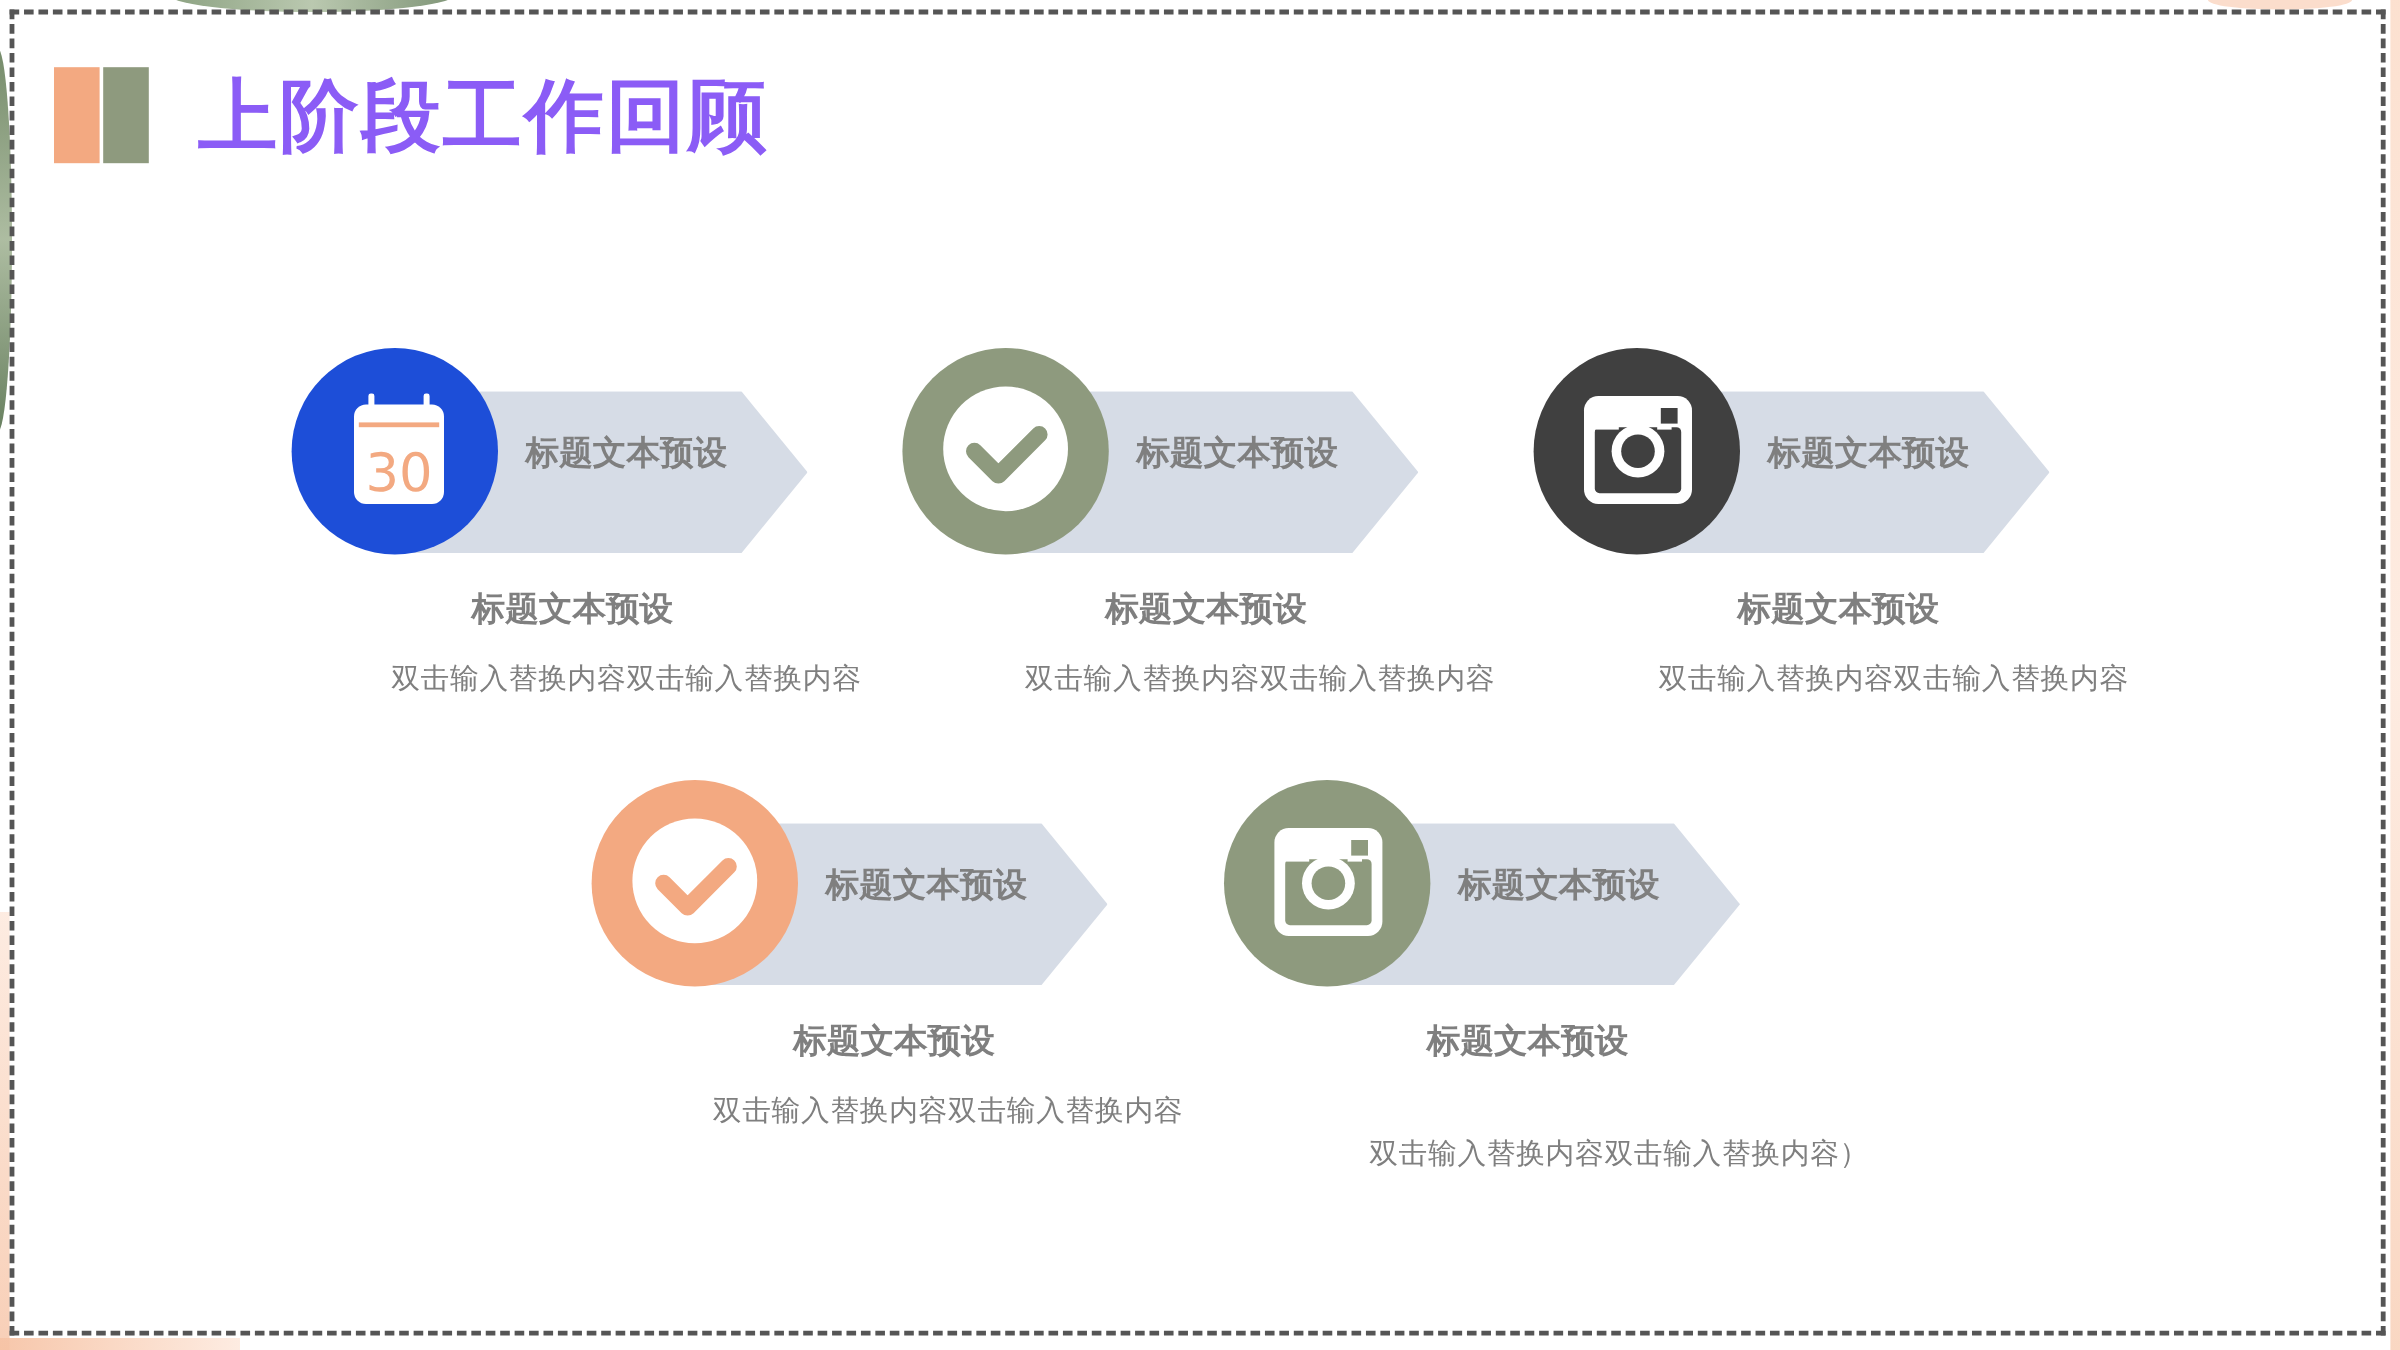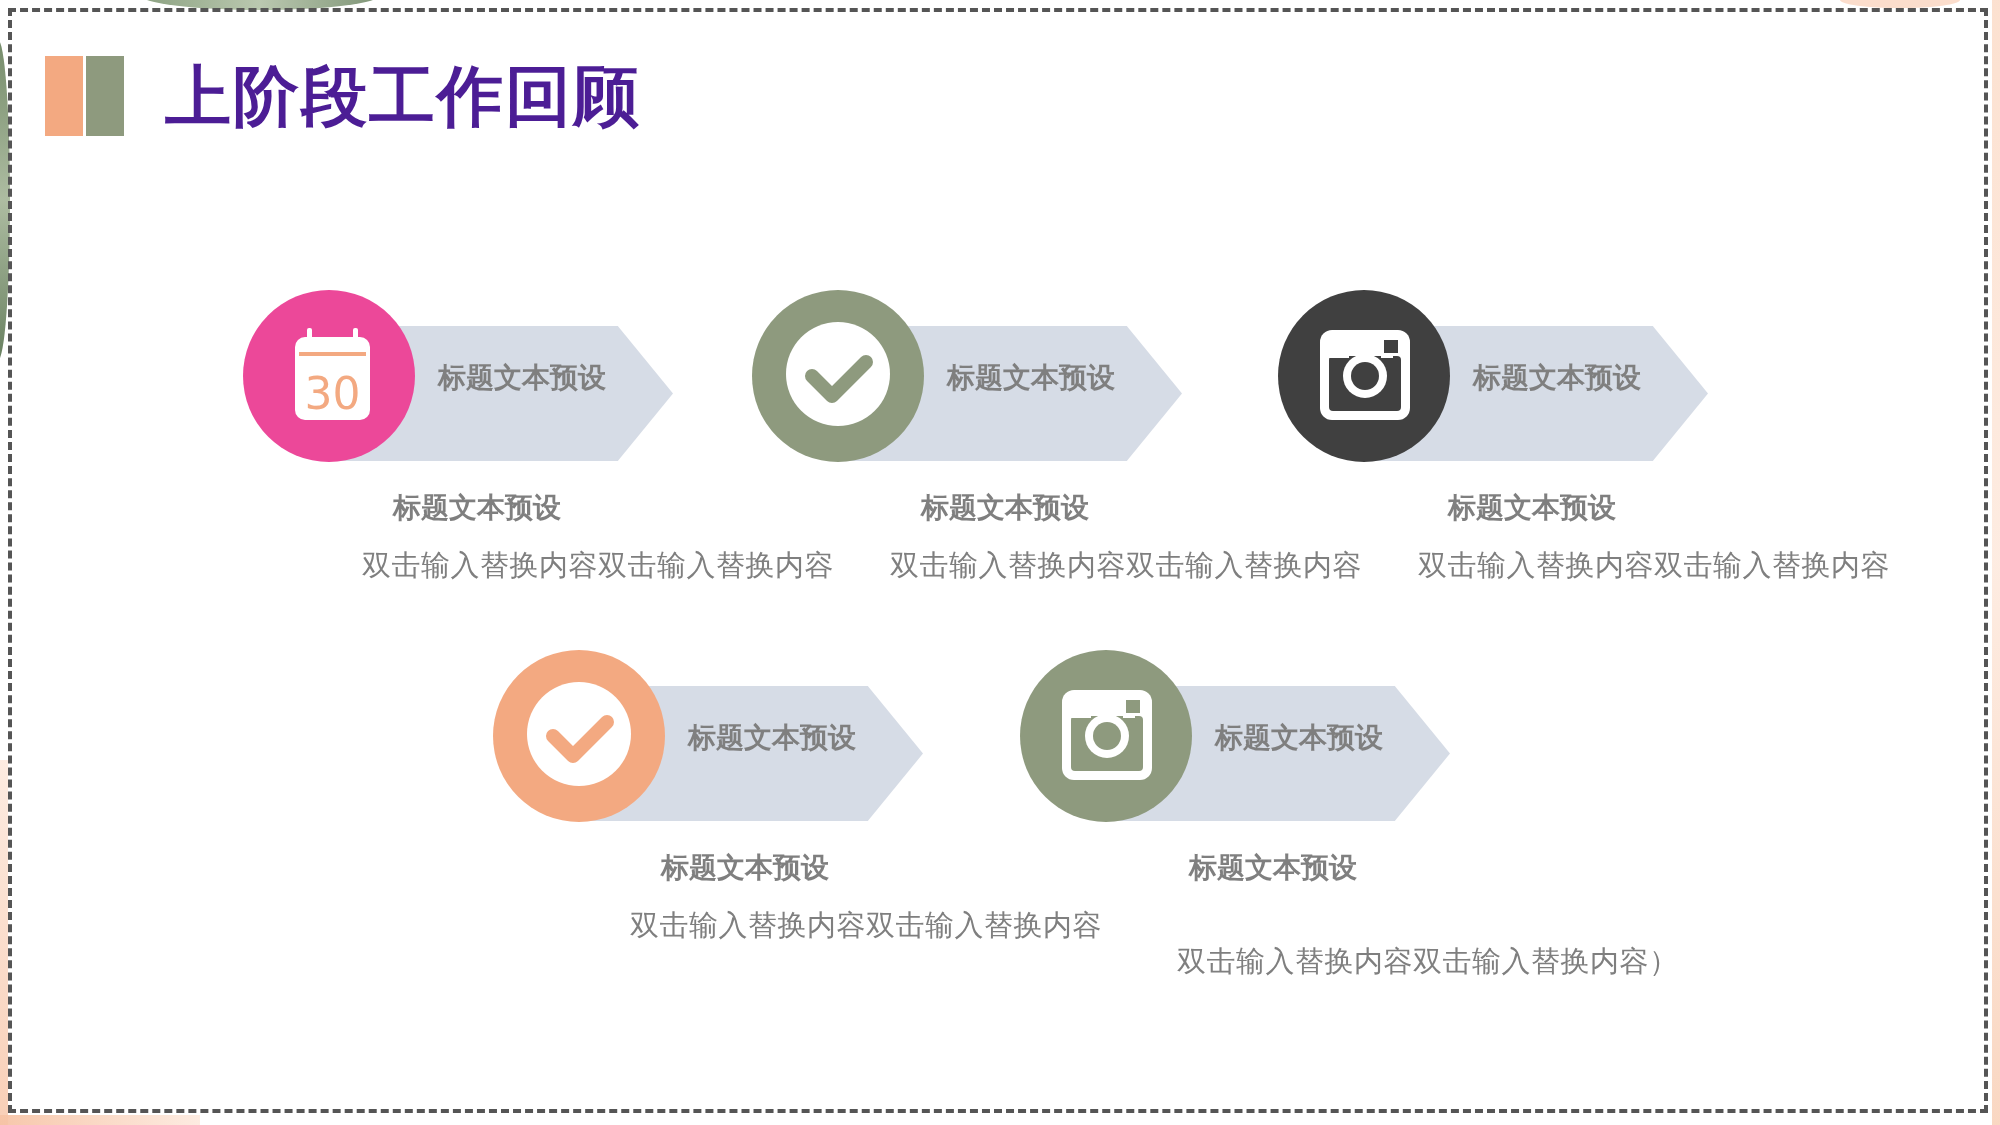--- a/index.html
+++ b/index.html
@@ -9,43 +9,43 @@
     font-family:"DejaVu Sans", "Liberation Sans", sans-serif;
   }
   .deco { position:absolute; pointer-events:none; }
   .frame {
     position:absolute; left:8px; top:8px; width:1980px; height:1105px;
     border:4px dashed #555555; box-sizing:border-box;
   }
   .title-bar { position:absolute; top:56px; height:80px; width:38px; }
   .page-title {
     position:absolute; left:165px; top:52px; font-size:66px; font-weight:bold;
-    color:#4c1d95; letter-spacing:2px; line-height:90px; white-space:nowrap;
+    color:#8b5cf6; letter-spacing:2px; line-height:90px; white-space:nowrap;
   }
   .item { position:absolute; width:520px; height:172px; }
   .arrow {
     position:absolute; left:85px; top:36px; width:345px; height:135px;
     background:#d6dce6;
     clip-path:polygon(0 0, 84% 0, 100% 50%, 84% 100%, 0 100%);
   }
   .arrow-label {
     position:absolute; left:195px; top:68px; font-size:28px; font-weight:bold;
     color:#7f7f7f; white-space:nowrap; line-height:40px;
   }
   .circle {
     position:absolute; left:0; top:0; width:172px; height:172px; border-radius:50%;
   }
   .circle svg { position:absolute; left:0; top:0; }
   .caption-title {
     position:absolute; font-size:28px; font-weight:bold; color:#7f7f7f;
     white-space:nowrap; line-height:40px;
   }
   .caption-desc {
-    position:absolute; font-size:29px; color:#7f7f7f; white-space:nowrap;
-    line-height:34px; letter-spacing:0.5px;margin-left:36px;
+    position:absolute; font-size:24px; color:#7f7f7f; white-space:nowrap;
+    line-height:34px; letter-spacing:0.5px;
   }
 </style>
 </head>
 <body>
 
 <div class="deco" style="left:140px;top:-20px;width:240px;height:30px;background:linear-gradient(90deg,#6f8a62,#a9bb9c,#5f7a55);border-radius:50%;opacity:.8;"></div>
 <div class="deco" style="left:-14px;top:40px;width:24px;height:320px;background:linear-gradient(180deg,#5d7750,#9fb191,#4e6a44);border-radius:50%;opacity:.85;"></div>
 <div class="deco" style="right:-6px;top:0;width:14px;height:1125px;background:linear-gradient(180deg,#fbd9c4,#fde7da,#f8cdb3);opacity:.8;"></div>
 <div class="deco" style="right:40px;top:-8px;width:120px;height:16px;background:#f9cfb6;border-radius:50%;opacity:.7;"></div>
 <div class="deco" style="left:0;bottom:0;width:200px;height:10px;background:linear-gradient(90deg,#f5b996,#fde7da);opacity:.8;"></div>
@@ -53,21 +53,21 @@
 
 <div class="frame"></div>
 
 <div class="title-bar" style="left:45px;background:#f3a981;"></div>
 <div class="title-bar" style="left:86px;background:#8e9a7e;"></div>
 <div class="page-title">上阶段工作回顾</div>
 
 <div class="item" style="left:243px;top:290px;">
   <div class="arrow"></div>
   <div class="arrow-label">标题文本预设</div>
-  <div class="circle" style="background:#ec4899;">
+  <div class="circle" style="background:#1d4ed8;">
     <svg width="172" height="172" viewBox="0 0 172 172">
       <rect x="52" y="47" width="75" height="83" rx="10" fill="#ffffff"></rect>
       <rect x="56" y="62" width="67" height="4" fill="#f3a981"></rect>
       <rect x="64" y="38" width="5" height="18" rx="2" fill="#ffffff"></rect>
       <rect x="110" y="38" width="5" height="18" rx="2" fill="#ffffff"></rect>
       <rect x="64" y="46" width="5" height="14" fill="#f3a981" opacity="0"></rect>
       <text x="89.5" y="119" text-anchor="middle" font-family="DejaVu Sans, sans-serif" font-size="44" fill="#f3a981">30</text>
     </svg>
   </div>
 </div>

